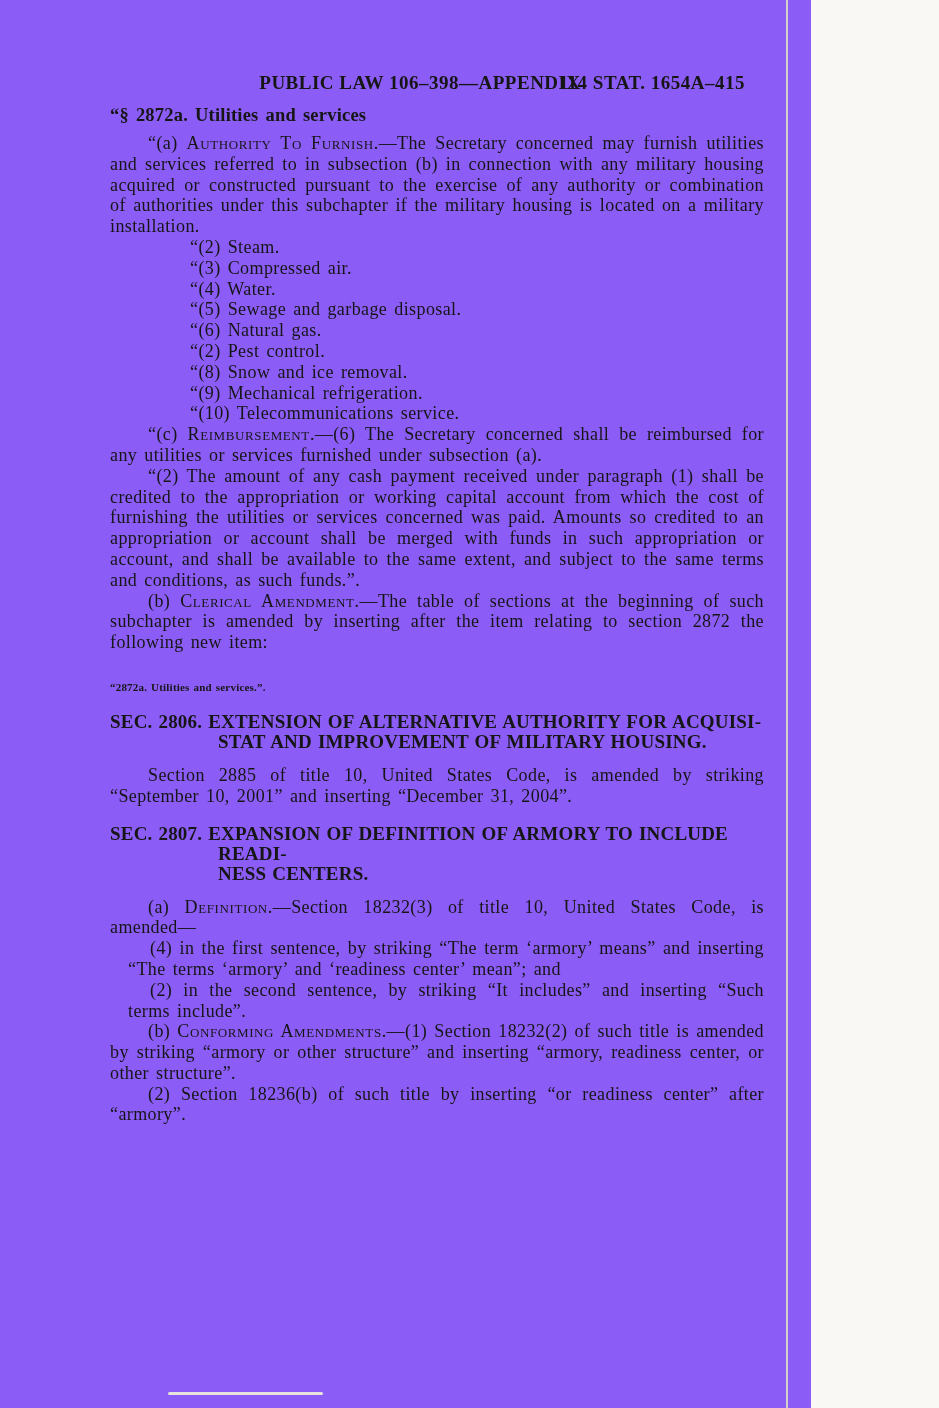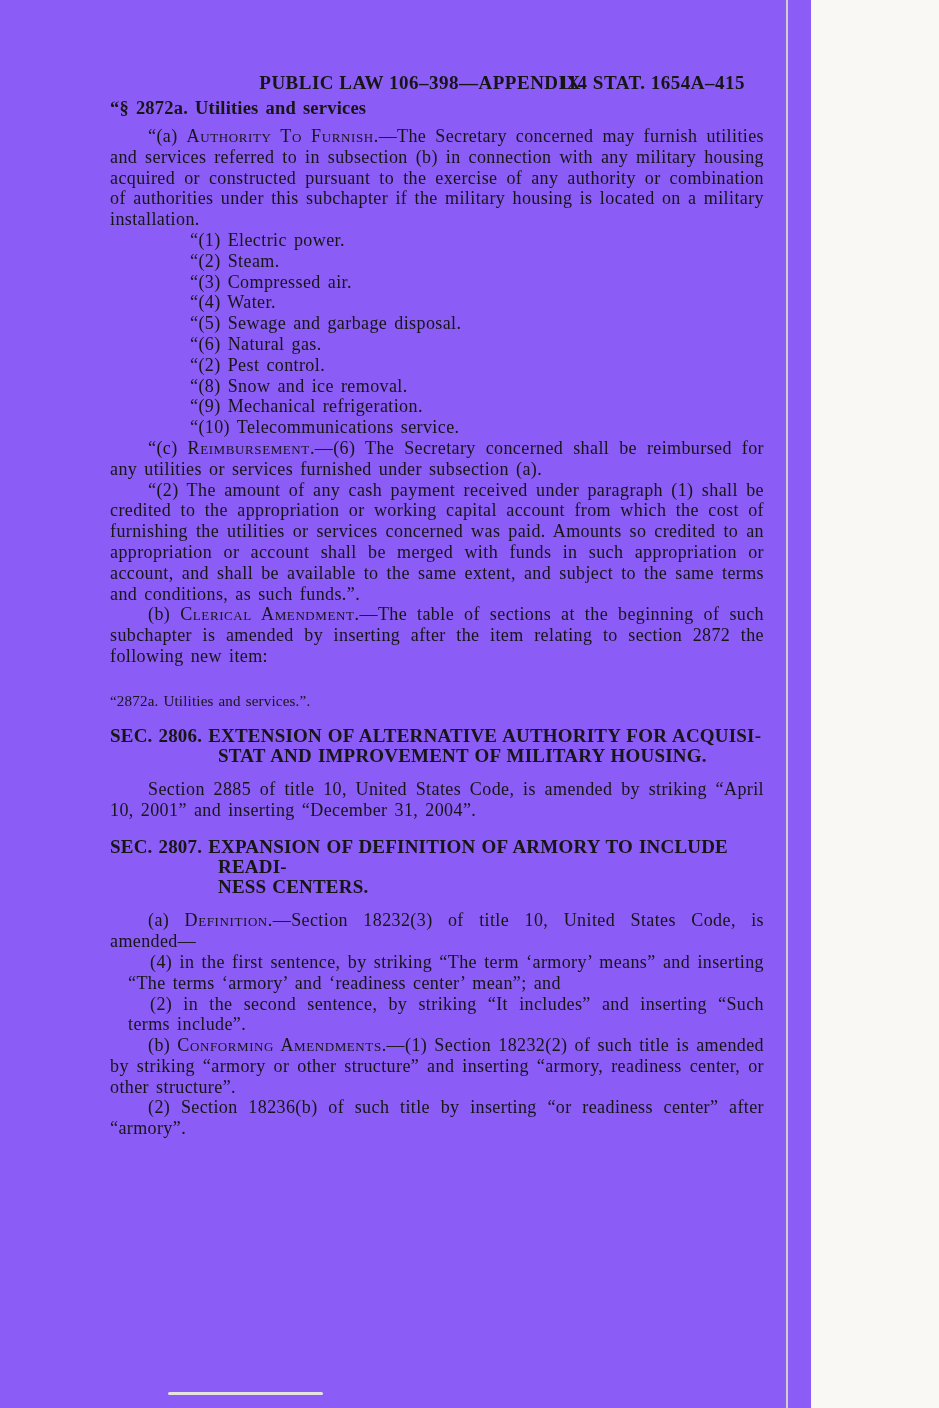--- a/index.html
+++ b/index.html
@@ -46,21 +46,21 @@
     white-space: nowrap;
   }
   .head-stat {
     position: absolute;
     right: 66px;
     white-space: nowrap;
   }
   
   .body-col {
     position: absolute;
-    left: 110px; top: 97px;
+    left: 110px; top: 104px;
     width: 654px;
     font-size: 18px;
     line-height: 20.8px;
     letter-spacing: 0.4px;
     word-spacing: 2.2px;
     text-align: justify;
   }
   .doc-heading {
     font-size: 18.5px;
     font-weight: 700;
@@ -68,28 +68,29 @@
     text-align: left;
     margin-bottom: 7px;
     letter-spacing: 0.2px;
   }
   .para { text-indent: 38px; }
   .sc { font-variant: small-caps; letter-spacing: 0.6px; }
   .quote-list { margin-left: 80px; text-align: left; }
   .quote-list p { text-indent: 0; }
   .sub-item { margin-left: 18px; text-indent: 22px; }
   .table-entry {
-    font-size: 15px;
+    font-size: 11px;
     line-height: 16px;
     text-align: left;
     text-indent: 0;
     margin-top: 26px;
     margin-bottom: 6px;
     letter-spacing: 0.2px;
     word-spacing: 1px;
+    font-weight: bold;
   }
   .sec-heading {
     font-size: 19px;
     font-weight: 700;
     line-height: 20px;
     letter-spacing: 0.2px;
     word-spacing: 1px;
     text-align: left;
     padding-left: 108px;
     text-indent: -108px;
@@ -111,21 +112,20 @@
   </header>
 
   <main class="body-col">
 
     <h2 class="doc-heading">“§ 2872a. Utilities and services</h2>
 
     <p class="para"><span>“(a) </span><span class="sc">Authority To Furnish</span><span>.—The Secretary concerned may furnish utilities and services referred to in subsection (b) in connection with any military housing acquired or constructed pursuant to the exercise of any authority or combination of authorities under this subchapter if the military housing is located on a military installation.</span></p>
 
 
     <div class="quote-list">
-      <p>“(1) Electric power.</p>
       <p>“(2) Steam.</p>
       <p>“(3) Compressed air.</p>
       <p>“(4) Water.</p>
       <p>“(5) Sewage and garbage disposal.</p>
       <p>“(6) Natural gas.</p>
       <p>“(2) Pest control.</p>
       <p>“(8) Snow and ice removal.</p>
       <p>“(9) Mechanical refrigeration.</p>
       <p>“(10) Telecommunications service.</p>
     </div>
@@ -133,21 +133,21 @@
     <p class="para"><span>“(c) </span><span class="sc">Reimbursement</span><span>.—(6) The Secretary concerned shall be reimbursed for any utilities or services furnished under subsection (a).</span></p>
 
     <p class="para">“(2) The amount of any cash payment received under paragraph (1) shall be credited to the appropriation or working capital account from which the cost of furnishing the utilities or services concerned was paid. Amounts so credited to an appropriation or account shall be merged with funds in such appropriation or account, and shall be available to the same extent, and subject to the same terms and conditions, as such funds.”.</p>
 
     <p class="para"><span>(b) </span><span class="sc">Clerical Amendment</span><span>.—The table of sections at the beginning of such subchapter is amended by inserting after the item relating to section 2872 the following new item:</span></p>
 
     <p class="table-entry">“2872a. Utilities and services.”.</p>
 
     <h3 class="sec-heading"><span>SEC. 2806.</span> <span>EXTENSION OF ALTERNATIVE AUTHORITY FOR ACQUISI-</span><br><span>STAT AND IMPROVEMENT OF MILITARY HOUSING.</span></h3>
 
-    <p class="para">Section 2885 of title 10, United States Code, is amended by striking “April 10, 2001” and inserting “December 31, 2004”.</p>
+    <p class="para">Section 2885 of title 10, United States Code, is amended by striking “September 10, 2001” and inserting “December 31, 2004”.</p>
 
     <h3 class="sec-heading"><span>SEC. 2807.</span> <span>EXPANSION OF DEFINITION OF ARMORY TO INCLUDE READI-</span><br><span>NESS CENTERS.</span></h3>
 
     <p class="para"><span>(a) </span><span class="sc">Definition</span><span>.—Section 18232(3) of title 10, United States Code, is amended—</span></p>
 
     <p class="sub-item">(4) in the first sentence, by striking “The term ‘armory’ means” and inserting “The terms ‘armory’ and ‘readiness center’ mean”; and</p>
 
     <p class="sub-item">(2) in the second sentence, by striking “It includes” and inserting “Such terms include”.</p>
 
     <p class="para"><span>(b) </span><span class="sc">Conforming Amendments</span><span>.—(1) Section 18232(2) of such title is amended by striking “armory or other structure” and inserting “armory, readiness center, or other structure”.</span></p>

